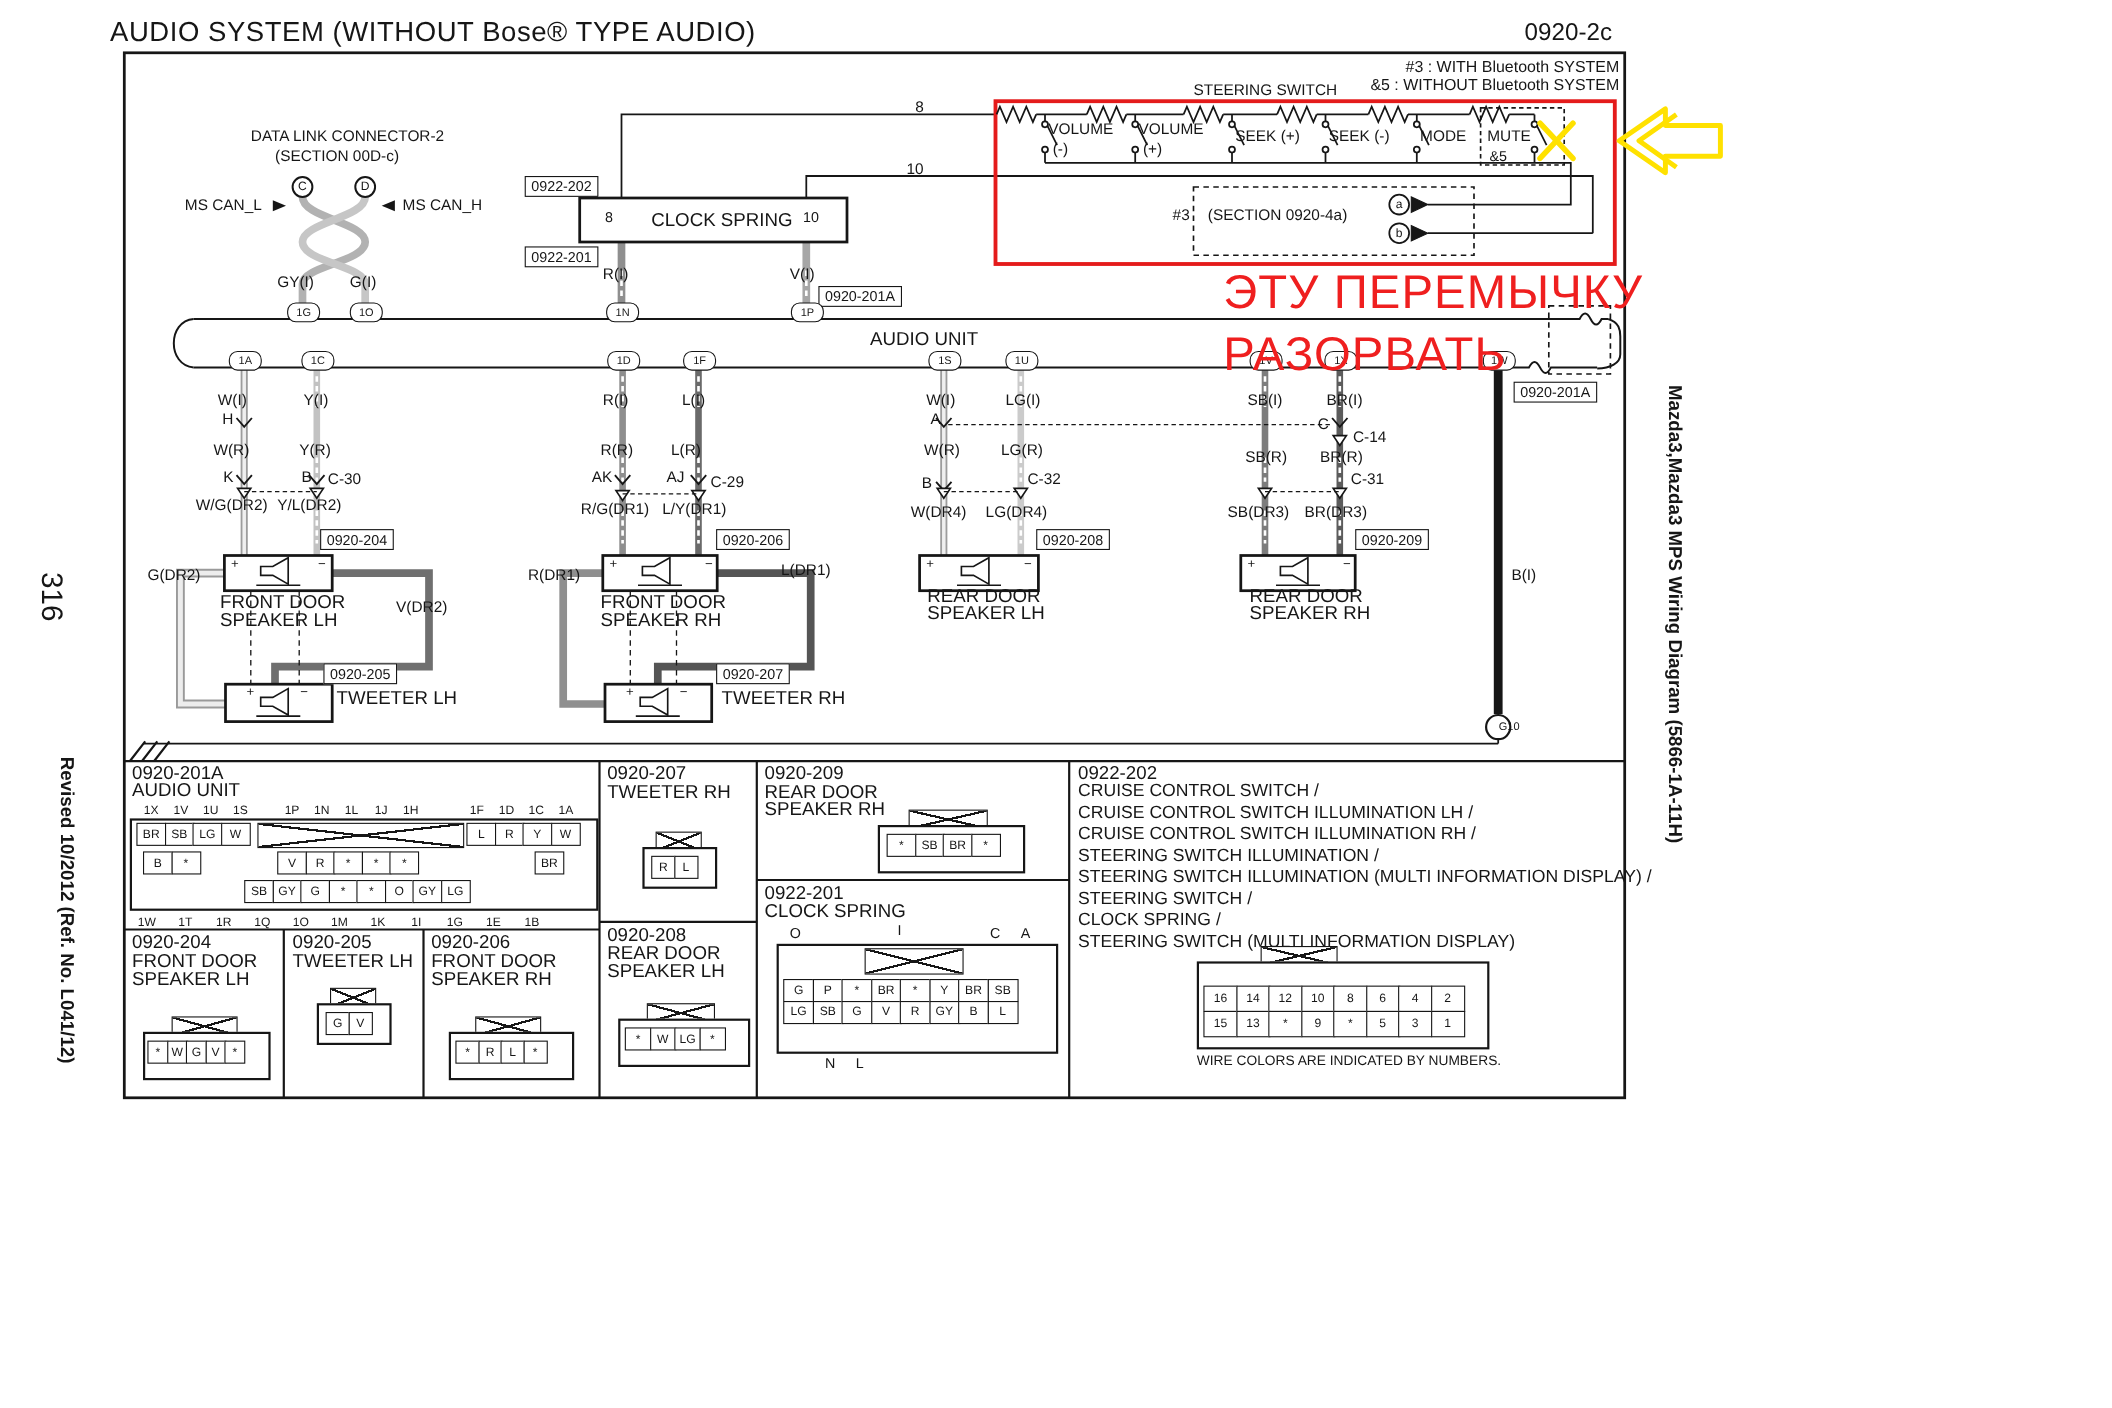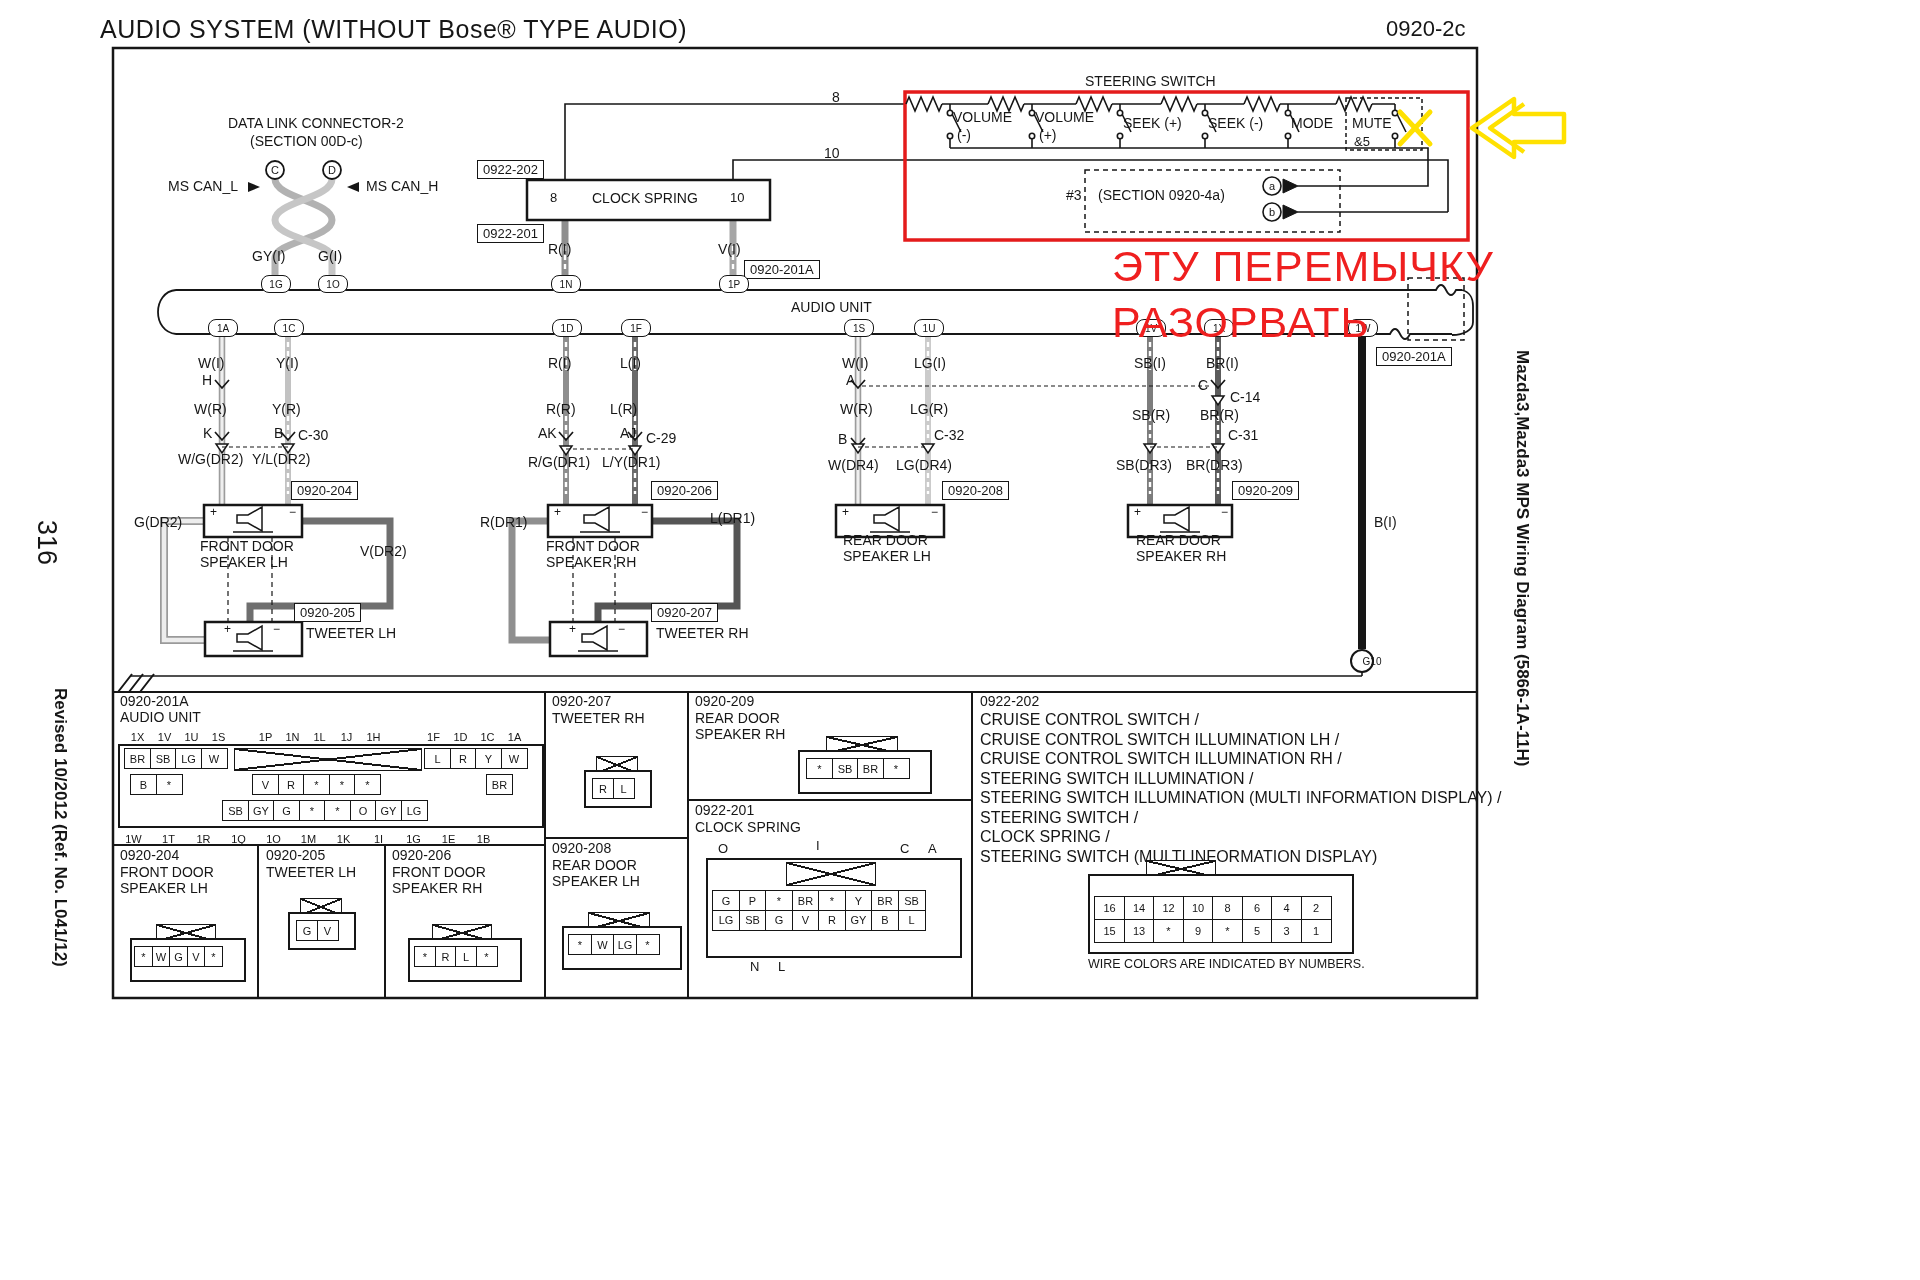--- a/index.html
+++ b/index.html
@@ -1,21 +1,21 @@
 <!DOCTYPE html>
 <html><head>
 <meta charset="utf-8">
 <style>
   html,body{margin:0;padding:0;background:#fff;}
   .page{position:relative;width:1920px;height:1280px;background:#fff;overflow:hidden;
         font-family:"Liberation Sans",sans-serif;color:#161616;}
   .lbl{position:absolute;font-size:14px;line-height:1.1;white-space:nowrap;}
   .t25{font-size:25px;}
   .t22{font-size:22px;}
-  .t15{font-size:14px;}
+  .t15{font-size:17px;}
   .t13{font-size:13px;}
   .t12{font-size:12px;}
   .t11{font-size:11px;}
   .t10{font-size:10px;}
   .ctr{text-align:center;}
   .b{font-weight:bold;}
   .pill{position:absolute;width:28px;height:16px;border:1.6px solid #161616;border-radius:8px;
         background:#fff;font-size:10px;display:flex;align-items:center;justify-content:center;z-index:4;}
   .refbox{position:absolute;border:1.8px solid #161616;background:#fff;font-size:13px;
         padding:0 5px;height:17px;line-height:17px;white-space:nowrap;z-index:5;}
@@ -209,20 +209,24 @@
     <line x1="1362" y1="335" x2="1362" y2="649" stroke-width="8"></line>
     <circle cx="1362" cy="661" r="11" fill="#fff" stroke-width="2"></circle>
     <line x1="1362" y1="672" x2="1362" y2="676" stroke-width="1.6"></line>
     <line x1="130" y1="676" x2="1362" y2="676" stroke-width="1.6"></line>
     <path d="M118,692 L132,674 M129,692 L143,674 M140,692 L154,674" stroke-width="2"></path>
   </g>
 </svg>
 
 <div class="lbl t25" style="left:100px;top:16px;letter-spacing:.5px">AUDIO SYSTEM (WITHOUT Bose® TYPE AUDIO)</div>
 <div class="lbl t22" style="left:1386px;top:17px">0920-2c</div>
+<div class="notes">
+  <div>#3 : WITH Bluetooth SYSTEM</div>
+  <div>&amp;5 : WITHOUT Bluetooth SYSTEM</div>
+</div>
 
 <div class="vtext" style="left:62px;top:520px;font-size:27px">316</div>
 <div class="vtext b" style="left:70px;top:688px;font-size:17px">Revised 10/2012 (Ref. No. L041/12)</div>
 <div class="vtext b" style="left:1532px;top:350px;font-size:17px">Mazda3,Mazda3 MPS Wiring Diagram (5866-1A-11H)</div>
 
 <div class="ann" style="left:1112px;top:298px">РАЗОРВАТЬ</div>
 <div class="ann" style="left:1112px;top:242px">ЭТУ ПЕРЕМЫЧКУ</div>
 
 <div class="lbl" style="left:1085px;top:74px">STEERING SWITCH</div>
 <div class="lbl" style="left:953px;top:110px">VOLUME</div>
@@ -291,21 +295,21 @@
 <div class="lbl t15" style="left:200px;top:539px">FRONT DOOR</div>
 <div class="lbl t15" style="left:200px;top:555px">SPEAKER LH</div>
 <div class="refbox" style="left:294px;top:603px">0920-205</div>
 <div class="lbl t15" style="left:306px;top:626px">TWEETER LH</div>
 
 <div class="lbl" style="left:548px;top:356px">R(I)</div>
 <div class="lbl" style="left:620px;top:356px">L(I)</div>
 <div class="lbl" style="left:546px;top:402px">R(R)</div>
 <div class="lbl" style="left:610px;top:402px">L(R)</div>
 <div class="lbl" style="left:538px;top:426px">AK</div>
-<div class="lbl" style="left:620px;top:426px">AJ</div>
+<div class="lbl" style="left:606px;top:426px">AJ</div>
 <div class="lbl" style="left:646px;top:431px">C-29</div>
 <div class="lbl" style="left:528px;top:455px">R/G(DR1)</div>
 <div class="lbl" style="left:602px;top:455px">L/Y(DR1)</div>
 <div class="refbox" style="left:651px;top:481px">0920-206</div>
 <div class="lbl" style="left:480px;top:515px">R(DR1)</div>
 <div class="lbl" style="left:710px;top:511px">L(DR1)</div>
 <div class="lbl t15" style="left:546px;top:539px">FRONT DOOR</div>
 <div class="lbl t15" style="left:546px;top:555px">SPEAKER RH</div>
 <div class="refbox" style="left:651px;top:603px">0920-207</div>
 <div class="lbl t15" style="left:656px;top:626px">TWEETER RH</div>

